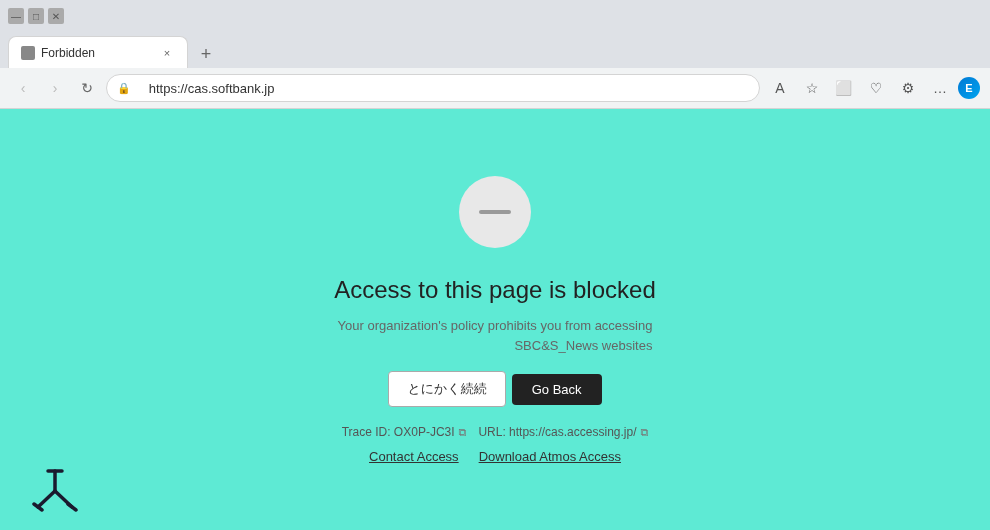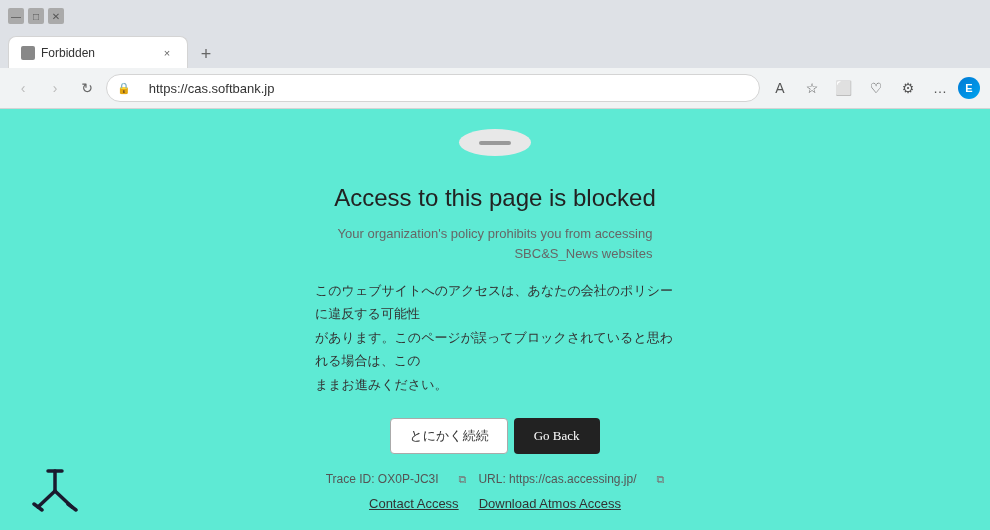--- a/index.html
+++ b/index.html
@@ -56,34 +56,34 @@
     .blocked-minus {
       width: 32px; height: 4px; background: #999; border-radius: 2px;
     }
 
     .main-title { font-size: 24px; font-weight: 400; color: #222; margin-bottom: 12px; text-align: center; }
 
     .subtitle { font-size: 13px; color: #666; text-align: right; margin-bottom: 16px; line-height: 1.5; }
 
     .japanese-text { font-size: 13px; color: #333; text-align: left; line-height: 1.8; margin-bottom: 22px; max-width: 360px; }
 
-    .button-row { display: flex; gap: 6px; margin-bottom: 18px; }
+    .button-row { display: flex; gap: 6px; align-items: center; margin-bottom: 18px; }
 
     .btn-continue {
       padding: 8px 18px; border: 1px solid #aaa; border-radius: 4px; background: #fff;
       font-size: 13px; color: #333; cursor: pointer;
     }
 
     .btn-goback {
       padding: 8px 20px; border: none; border-radius: 4px; background: #222;
-      font-size: 13px; color: #fff; cursor: pointer; font-family: Liberation Serif, serif;
+      font-size: 13px; color: #fff; cursor: pointer;
     }
 
     .trace-row { display: flex; align-items: center; gap: 12px; font-size: 12px; color: #555; margin-bottom: 10px; }
-    .trace-item { display: flex; align-items: center; gap: 20px; }
+    .trace-item { display: flex; align-items: center; gap: 4px; }
     .copy-icon { font-size: 11px; color: #777; cursor: pointer; }
 
     .links-row { display: flex; gap: 20px; }
     .page-link { font-size: 13px; color: #333; text-decoration: underline; cursor: pointer; }
 
     
     .atmos-logo {
       position: absolute; bottom: 18px; left: 30px;
       width: 50px; height: 50px;
     }
@@ -139,23 +139,20 @@
     <div class="blocked-minus"></div>
   </div>
 
   <h1 class="main-title">Access to this page is blocked</h1>
 
   <div class="subtitle">
     <span>Your organization's policy prohibits you from accessing</span><br>
     <span>SBC&amp;S_News websites</span>
   </div>
 
-  <div class="japanese-text">
-    <span>このウェブサイトへのアクセスは、あなたの会社のポリシーに違反する可能性<br>があります。このページが誤ってブロックされていると思われる場合は、この<br>ままお進みください。</span>
-  </div>
 
   <div class="button-row">
     <button class="btn-continue">とにかく続続</button>
     <button class="btn-goback">Go Back</button>
   </div>
 
   <div class="trace-row">
     <div class="trace-item">
       <span>Trace ID: OX0P-JC3I</span>
       <span class="copy-icon">⧉</span>

